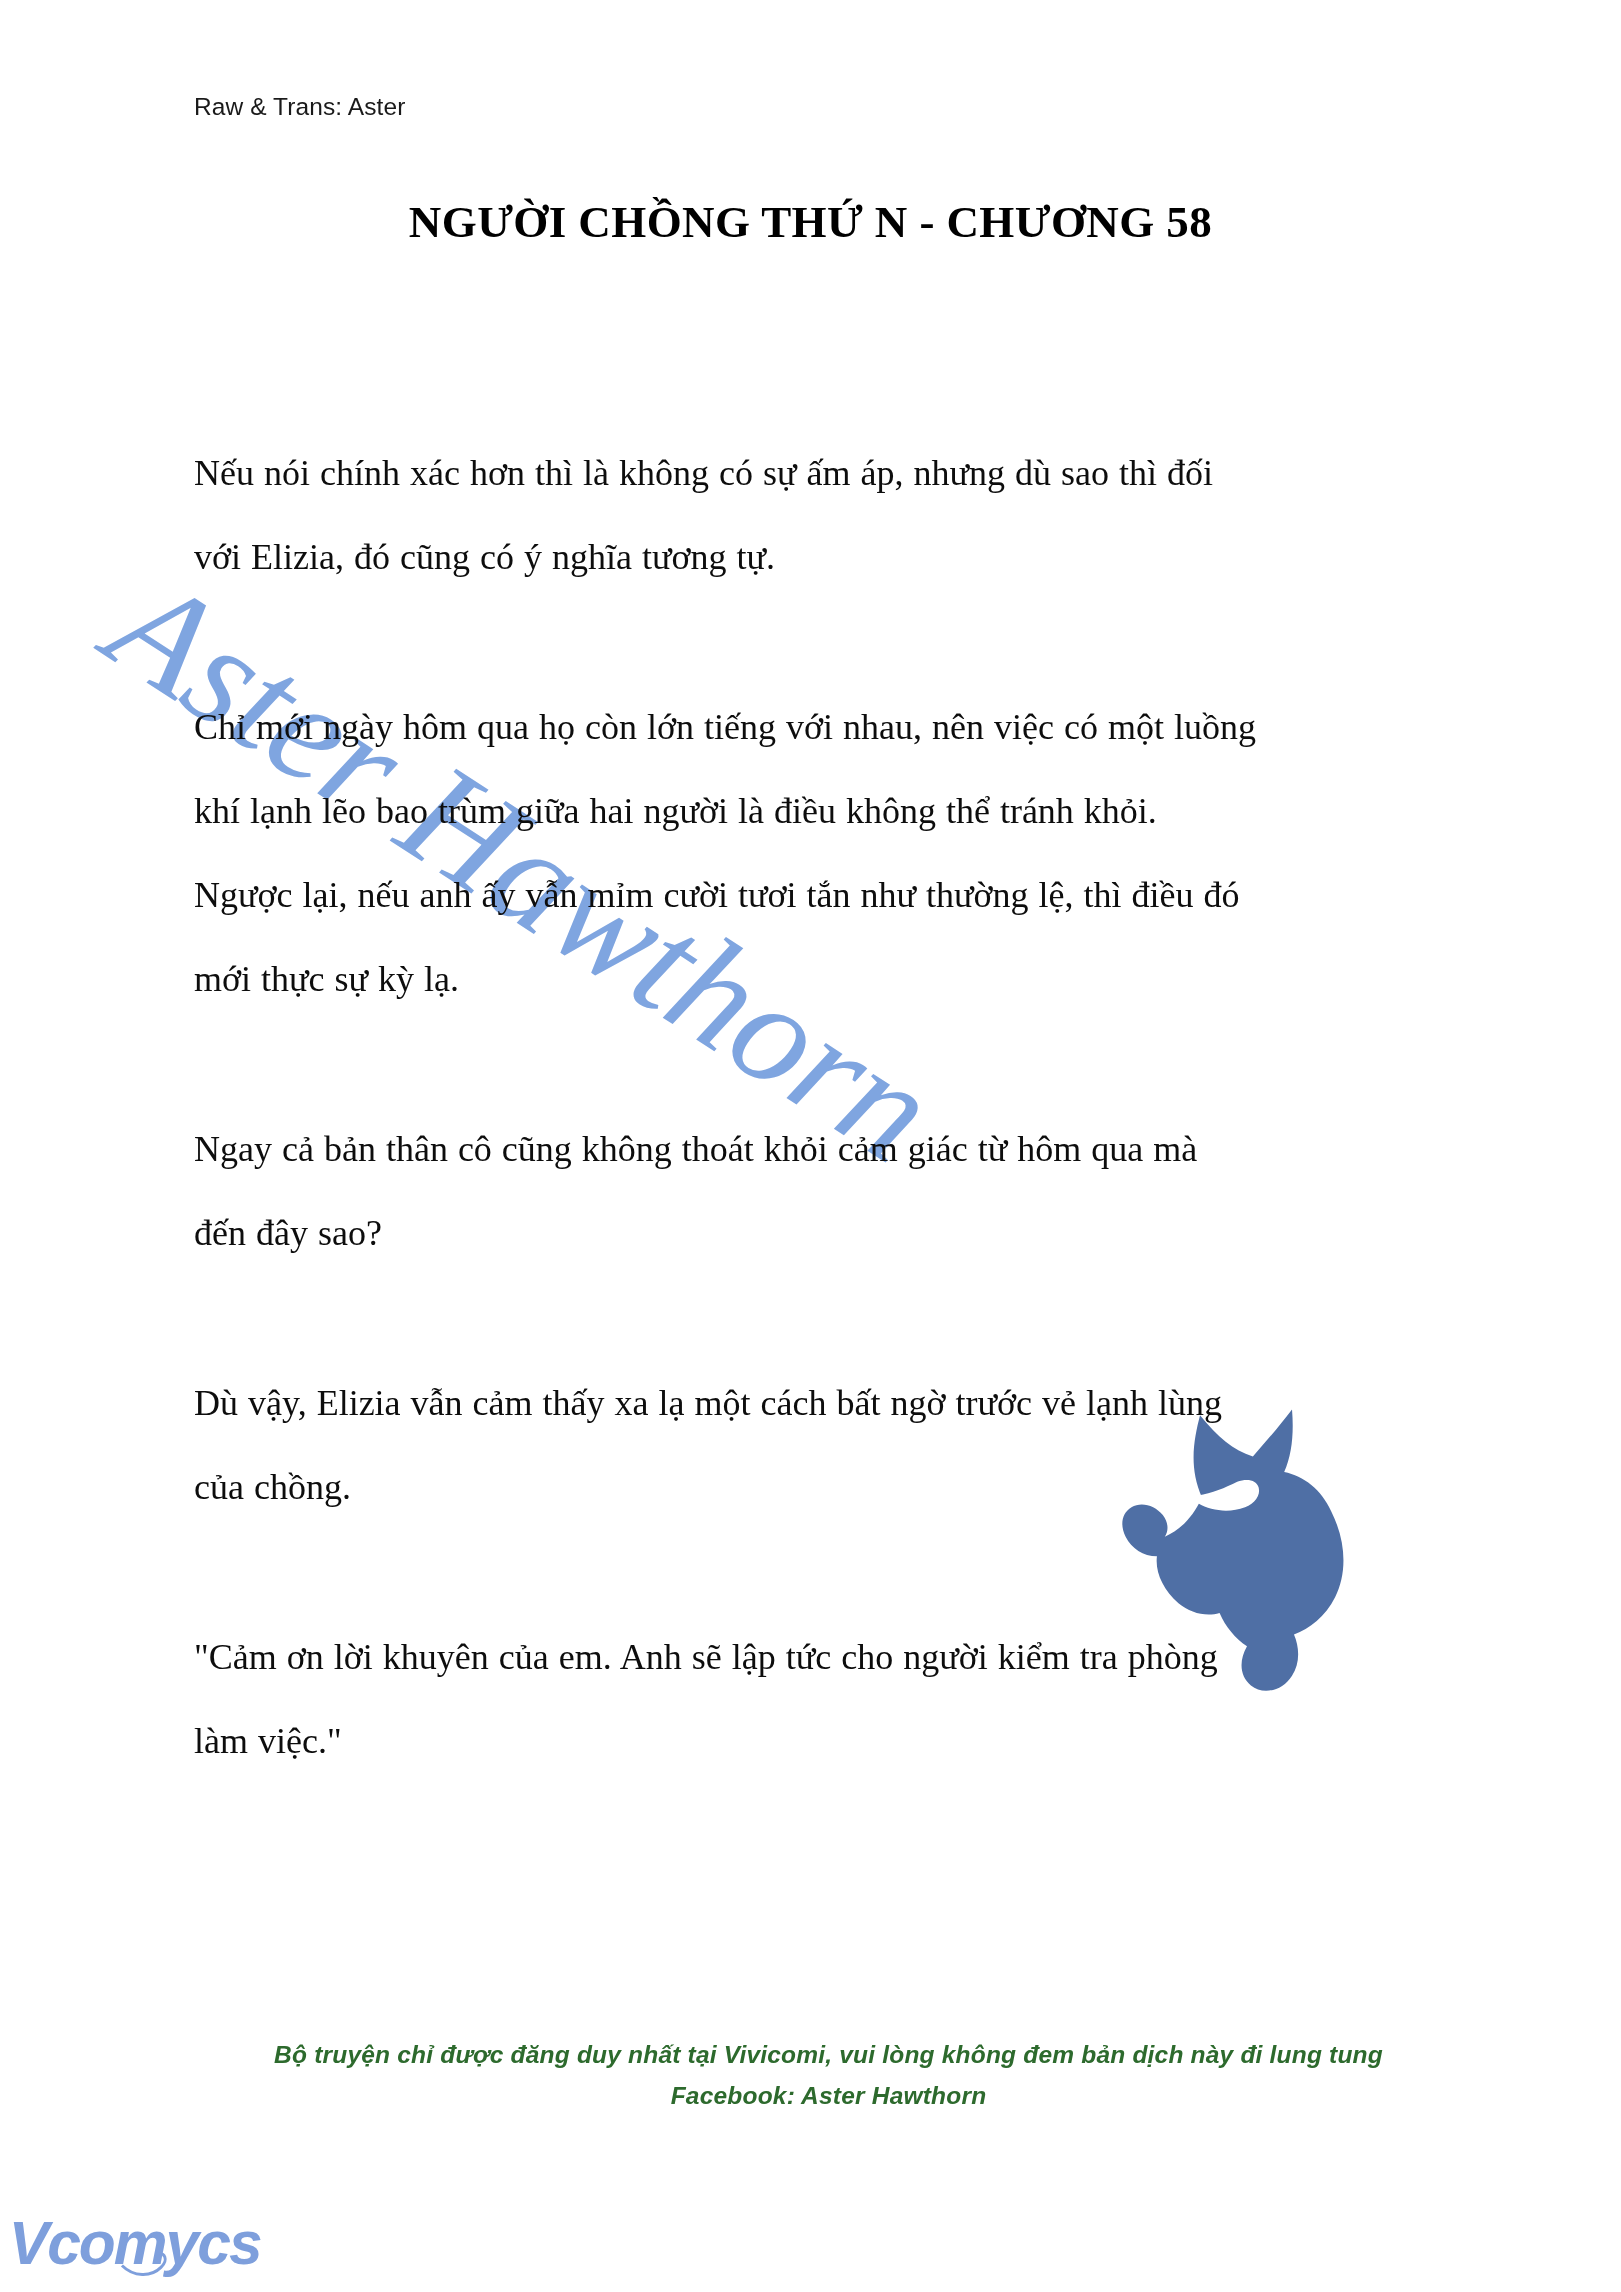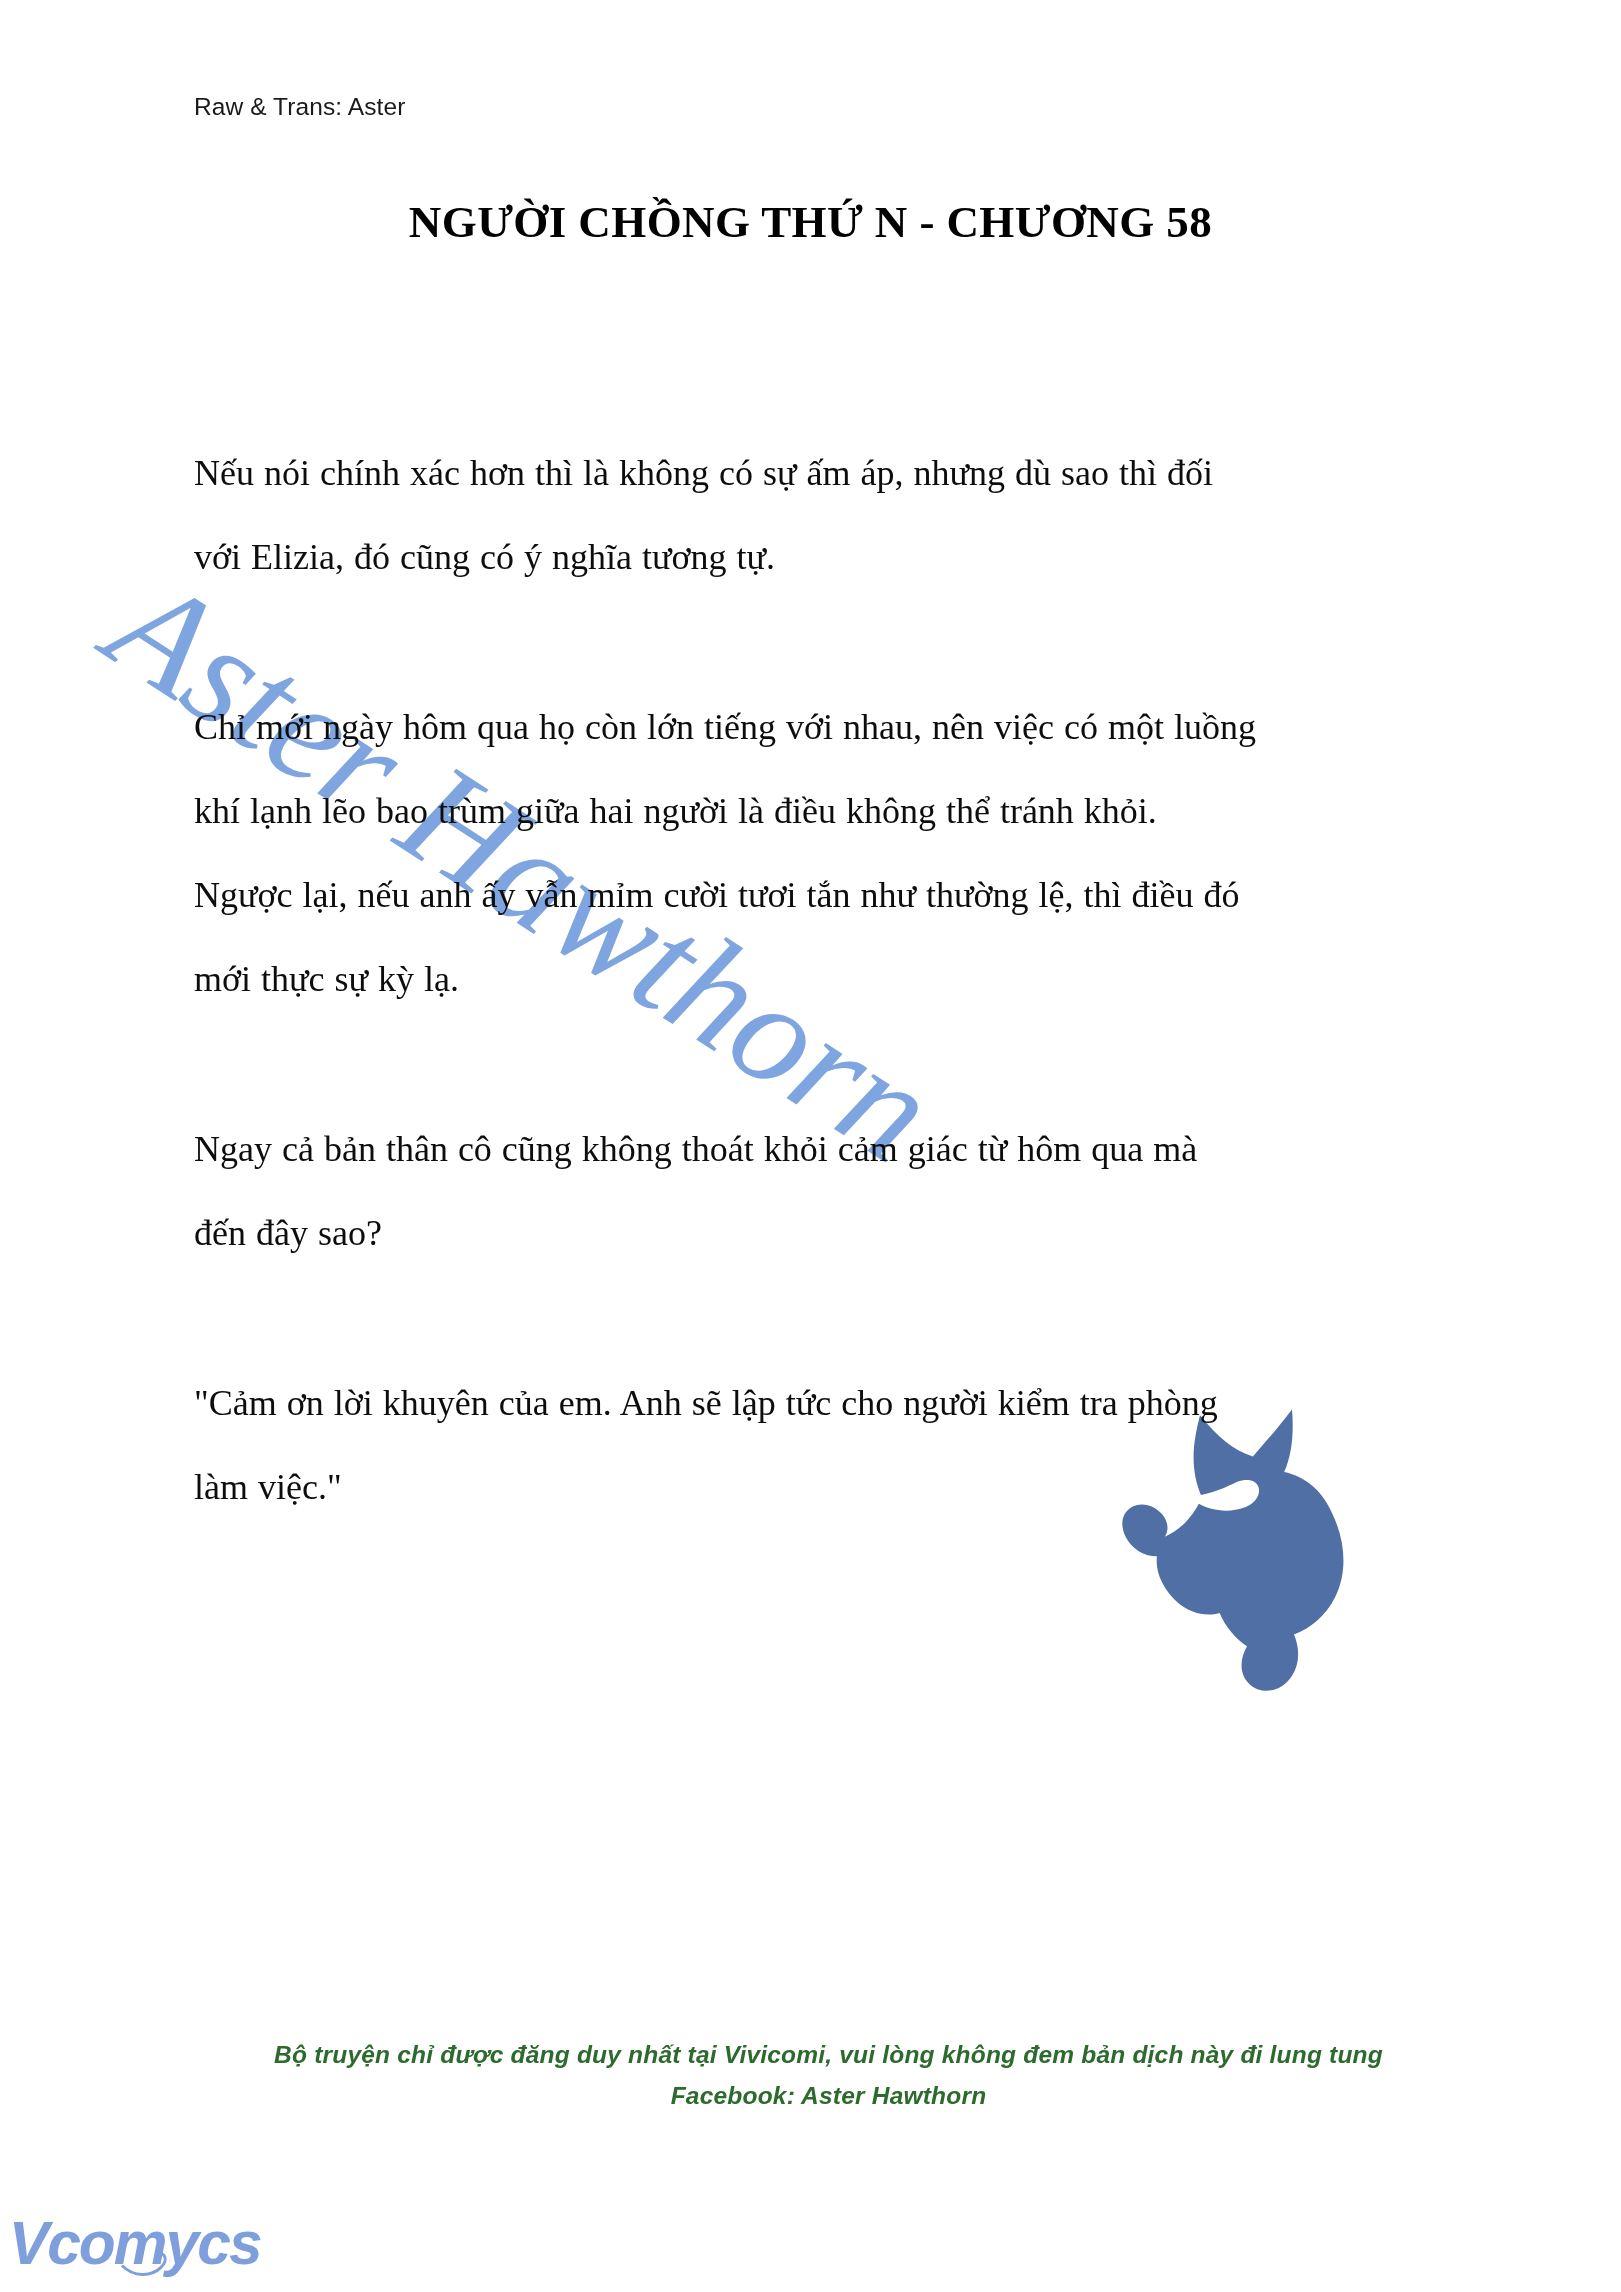--- a/index.html
+++ b/index.html
@@ -176,20 +176,21 @@
                C 150 124, 156 116, 154 108
                C 152 100, 142 98, 132 102
                C 120 108, 106 114, 92 116 Z" fill="#ffffff"></path>
     </svg>
   </div>
 
   <div class="body-col">
     <p class="para">Nếu nói chính xác hơn thì là không có sự ấm áp, nhưng dù sao thì đối với Elizia, đó cũng có ý nghĩa tương tự.</p>
     <p class="para">Chỉ mới ngày hôm qua họ còn lớn tiếng với nhau, nên việc có một luồng khí lạnh lẽo bao trùm giữa hai người là điều không thể tránh khỏi. Ngược lại, nếu anh ấy vẫn mỉm cười tươi tắn như thường lệ, thì điều đó mới thực sự kỳ lạ.</p>
     <p class="para">Ngay cả bản thân cô cũng không thoát khỏi cảm giác từ hôm qua mà đến đây sao?</p>
+    <p class="para">Dù vậy, Elizia vẫn cảm thấy xa lạ một cách bất ngờ trước vẻ lạnh lùng của chồng.</p>
     <p class="para">"Cảm ơn lời khuyên của em. Anh sẽ lập tức cho người kiểm tra phòng làm việc."</p>
   </div>
 
   <div class="footer">
     <div class="footer-line">Bộ truyện chỉ được đăng duy nhất tại Vivicomi, vui lòng không đem bản dịch này đi lung tung</div>
     <div class="footer-line">Facebook: Aster Hawthorn</div>
   </div>
 
   <div class="site-logo">
     <svg viewBox="0 0 275 80" xmlns="http://www.w3.org/2000/svg">

